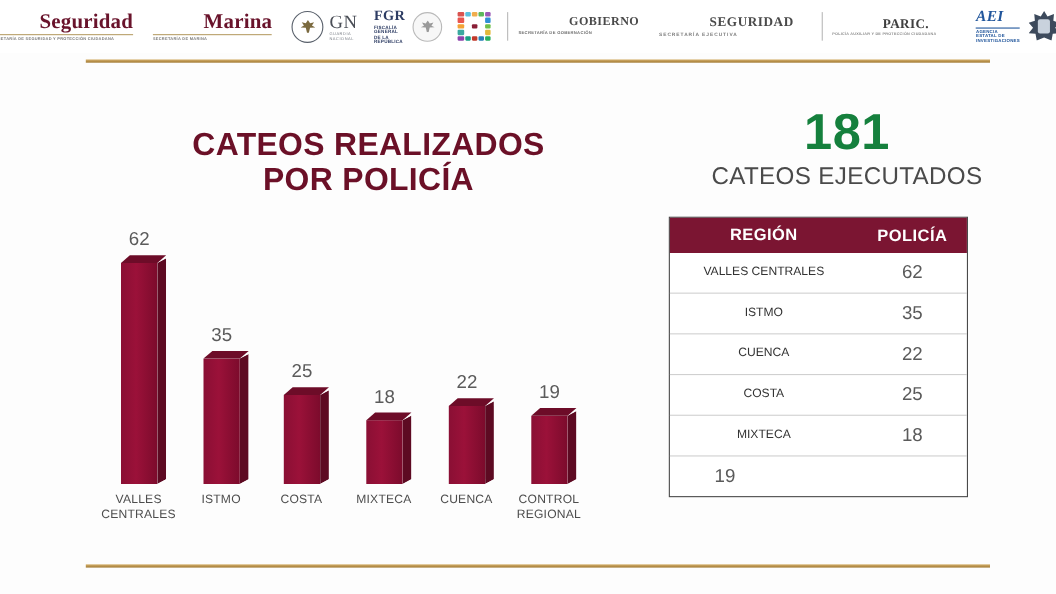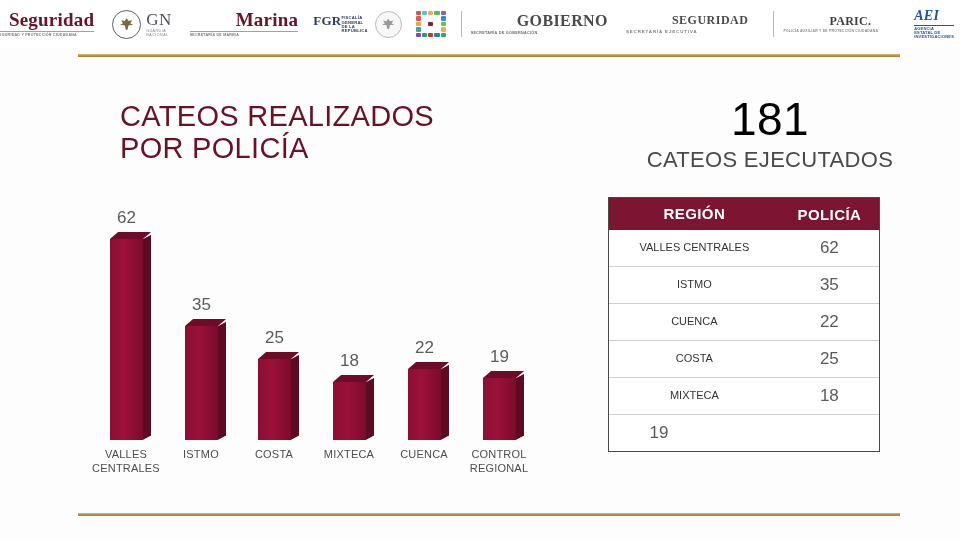--- a/index.html
+++ b/index.html
@@ -29,21 +29,21 @@
     font-family:"Liberation Serif", serif;
     font-size:19px;font-weight:700;color:#69132b;letter-spacing:.2px;
     white-space:nowrap;
     margin-left:46px;
   }
   .wordmark .sub{
     font-size:3.6px;font-weight:700;color:#7a7a7a;letter-spacing:.25px;
     margin-top:2px;white-space:nowrap;
     border-top:1px solid #b9a06a;padding-top:1.5px;
   }
-  .wordmark.gob .big{font-size:16px;color:#4a4a4a;letter-spacing:.4px;}
+  .wordmark.gob .big{font-size:11px;color:#4a4a4a;letter-spacing:.4px;}
   .wordmark.gob .sub{border-top:none;padding-top:1px;font-size:3.8px;color:#6e6e6e;}
   .wordmark.seg2 .big{font-size:12px;color:#4a4a4a;letter-spacing:.5px;}
   .wordmark.seg2 .sub{border-top:none;padding-top:2px;font-size:4.4px;color:#7a7a7a;letter-spacing:.9px;}
   .wordmark.paric .big{font-family:"Liberation Serif",serif;font-size:12px;color:#3f3f3f;letter-spacing:.3px;}
   .wordmark.paric .sub{border-top:none;padding-top:1px;font-size:3.4px;color:#8a8a8a;}
 
   .eagle{
     width:26px;height:26px;border-radius:50%;
     border:1px solid #cfc6ae;
     background:radial-gradient(circle at 50% 45%, #f3efe4 0%, #ddd3bd 60%, #cbbf9f 100%);
@@ -62,21 +62,21 @@
   }
   .gn-seal::after{
     content:"";position:absolute;left:50%;top:50%;width:14px;height:12px;
     transform:translate(-50%,-50%);background:#7b6a3f;
     clip-path:polygon(50% 2%,64% 26%,90% 18%,76% 44%,98% 58%,64% 60%,56% 98%,44% 98%,36% 60%,2% 58%,24% 44%,10% 18%,36% 26%);
   }
   .gn-text{display:flex;flex-direction:column;line-height:1;}
   .gn-text .gn{font-family:"Liberation Serif",serif;font-size:17px;color:#4b4f57;letter-spacing:.5px;}
   .gn-text .gnsub{font-size:3.6px;color:#7e828a;letter-spacing:.5px;margin-top:2px;}
 
-  .fgr{display:flex;line-height:1.05;margin-right:7px;}
+  .fgr{display:flex;flex-direction:column;line-height:1.05;margin-right:7px;}
   .fgr .fgr-top{font-family:"Liberation Serif",serif;font-weight:700;font-size:13px;color:#2d3c63;letter-spacing:.3px;}
   .fgr .fgr-bot{font-size:4.2px;font-weight:700;color:#2d3c63;letter-spacing:.2px;margin-top:2px;}
   .fgr-seal{
     width:25px;height:25px;border-radius:50%;border:1px solid #b9b9b9;
     background:#f7f7f7;flex:none;position:relative;
   }
   .fgr-seal::after{
     content:"";position:absolute;left:50%;top:50%;width:13px;height:11px;
     transform:translate(-50%,-50%);background:#9a9a9a;
     clip-path:polygon(50% 2%,64% 26%,90% 18%,76% 44%,98% 58%,64% 60%,56% 98%,44% 98%,36% 60%,2% 58%,24% 44%,10% 18%,36% 26%);
@@ -106,23 +106,23 @@
     letter-spacing:-.3px;background:#fff;
   }
   .gold-rule{
     position:absolute;left:78px;width:822px;height:3px;
     background:linear-gradient(to bottom,#c8a košu 0%,#c2a059 50%,#a9853f 100%);
     background:linear-gradient(to bottom,#d9b87a 0%,#bd9650 45%,#a37c36 100%);
   }
 
   
   .chart-title{
-    position:absolute;left:120px;top:100px;width:430px;
-    color:#6b1027;
-    font-size:29px;font-weight:400;line-height:1.12;letter-spacing:.3px;
+    position:absolute;left:120px;top:116px;width:430px;
+    text-align:center;color:#6b1027;
+    font-size:29px;font-weight:700;line-height:1.12;letter-spacing:.3px;
   }
   .plot{position:absolute;left:80px;top:195px;width:500px;height:245px;}
   .bars{position:absolute;left:0;bottom:0;width:500px;height:245px;}
   .bar{
     position:absolute;bottom:0;width:33px;
   }
   .bar .front{
     position:absolute;left:0;bottom:0;width:33px;
     background:#8c0e35;
     background:linear-gradient(to right,#8a0f34 0%,#9b1139 42%,#7c0b2c 100%);
@@ -144,21 +144,21 @@
   }
   .xlabels{position:absolute;left:80px;top:448px;width:500px;height:40px;}
   .xlab{
     position:absolute;width:92px;text-align:center;
     font-size:11px;color:#4d4d4d;line-height:1.25;letter-spacing:.2px;
   }
 
   
   .bignum{
     position:absolute;left:620px;top:96px;width:300px;text-align:center;
-    font-size:46px;font-weight:400;color:#000000;line-height:1;letter-spacing:.5px;
+    font-size:46px;font-weight:700;color:#15803d;line-height:1;letter-spacing:.5px;
   }
   .bigcap{
     position:absolute;left:620px;top:147px;width:300px;text-align:center;
     font-size:22px;color:#4a4a4a;letter-spacing:.3px;
   }
   .tbl{
     position:absolute;left:608px;top:197px;width:272px;
     border:1.5px solid #4a4a4a;background:#fff;box-sizing:border-box;
   }
   .tbl .thead{
@@ -186,31 +186,31 @@
     <div class="logo">
       <span class="eagle"></span>
       <span class="wordmark">
         <span class="big">Seguridad</span>
         <span class="sub">SECRETARÍA DE SEGURIDAD Y PROTECCIÓN CIUDADANA</span>
       </span>
     </div>
 
 
     <div class="logo" style="margin-left:18px">
+      <span class="wordmark">
+        <span class="big">Marina</span>
+        <span class="sub">SECRETARÍA DE MARINA</span>
+      </span>
+    </div>
+
+    <div class="logo" style="margin-left:18px">
       <span class="gn-seal"></span>
       <span class="gn-text">
         <span class="gn">GN</span>
         <span class="gnsub">GUARDIA NACIONAL</span>
-      </span>
-    </div>
-
-    <div class="logo" style="margin-left:18px">
-      <span class="wordmark">
-        <span class="big">Marina</span>
-        <span class="sub">SECRETARÍA DE MARINA</span>
       </span>
     </div>
 
     <div class="logo" style="margin-left:15px">
       <span class="fgr">
         <span class="fgr-top">FGR</span>
         <span class="fgr-bot">FISCALÍA GENERAL DE LA REPÚBLICA</span>
       </span>
       <span class="fgr-seal"></span>
     </div>

